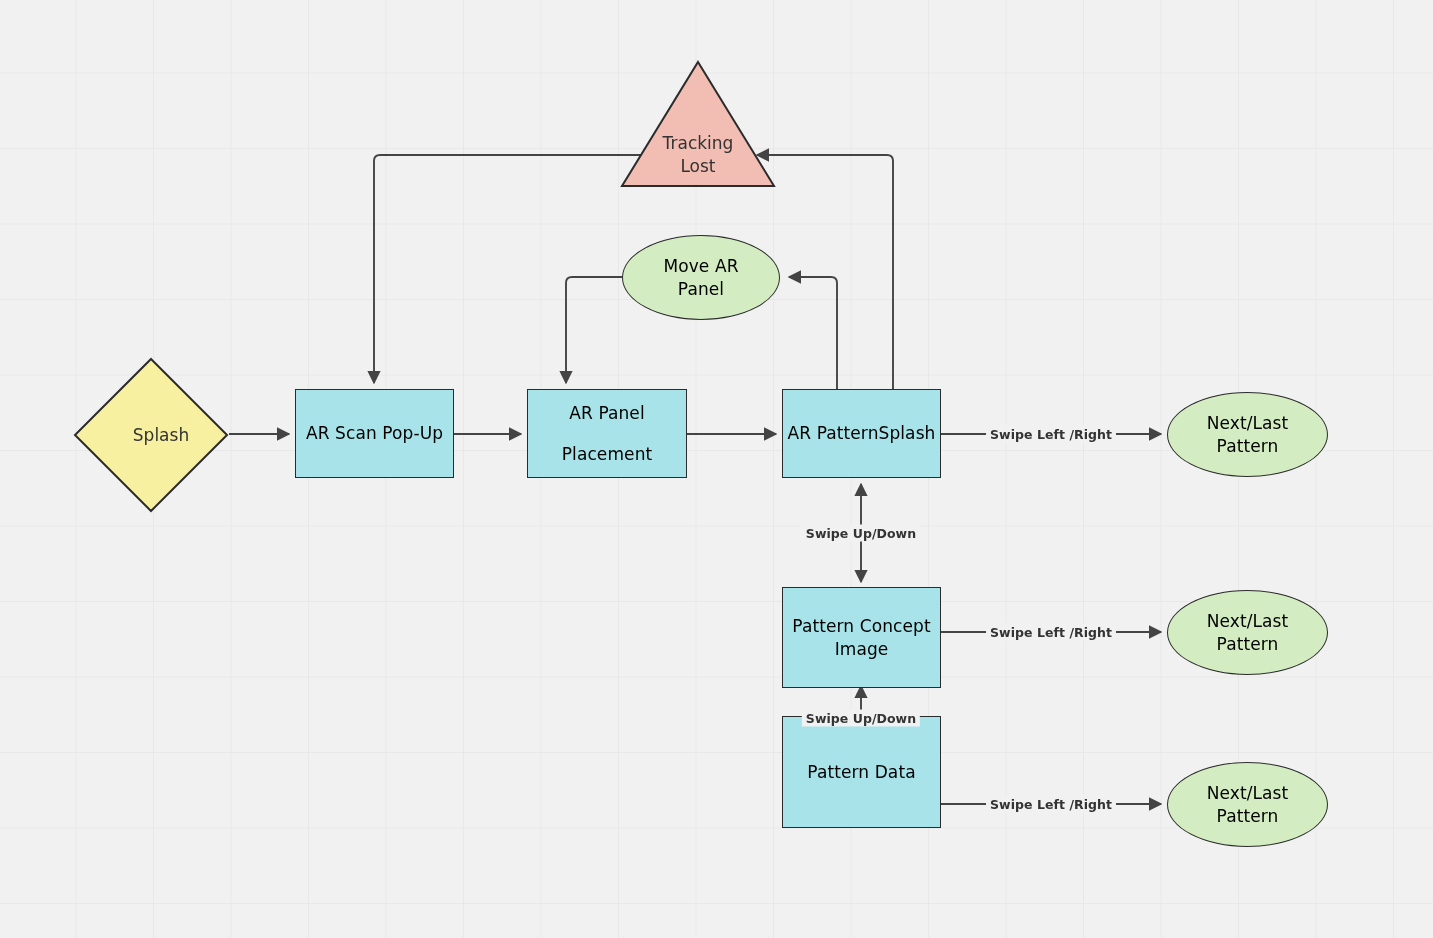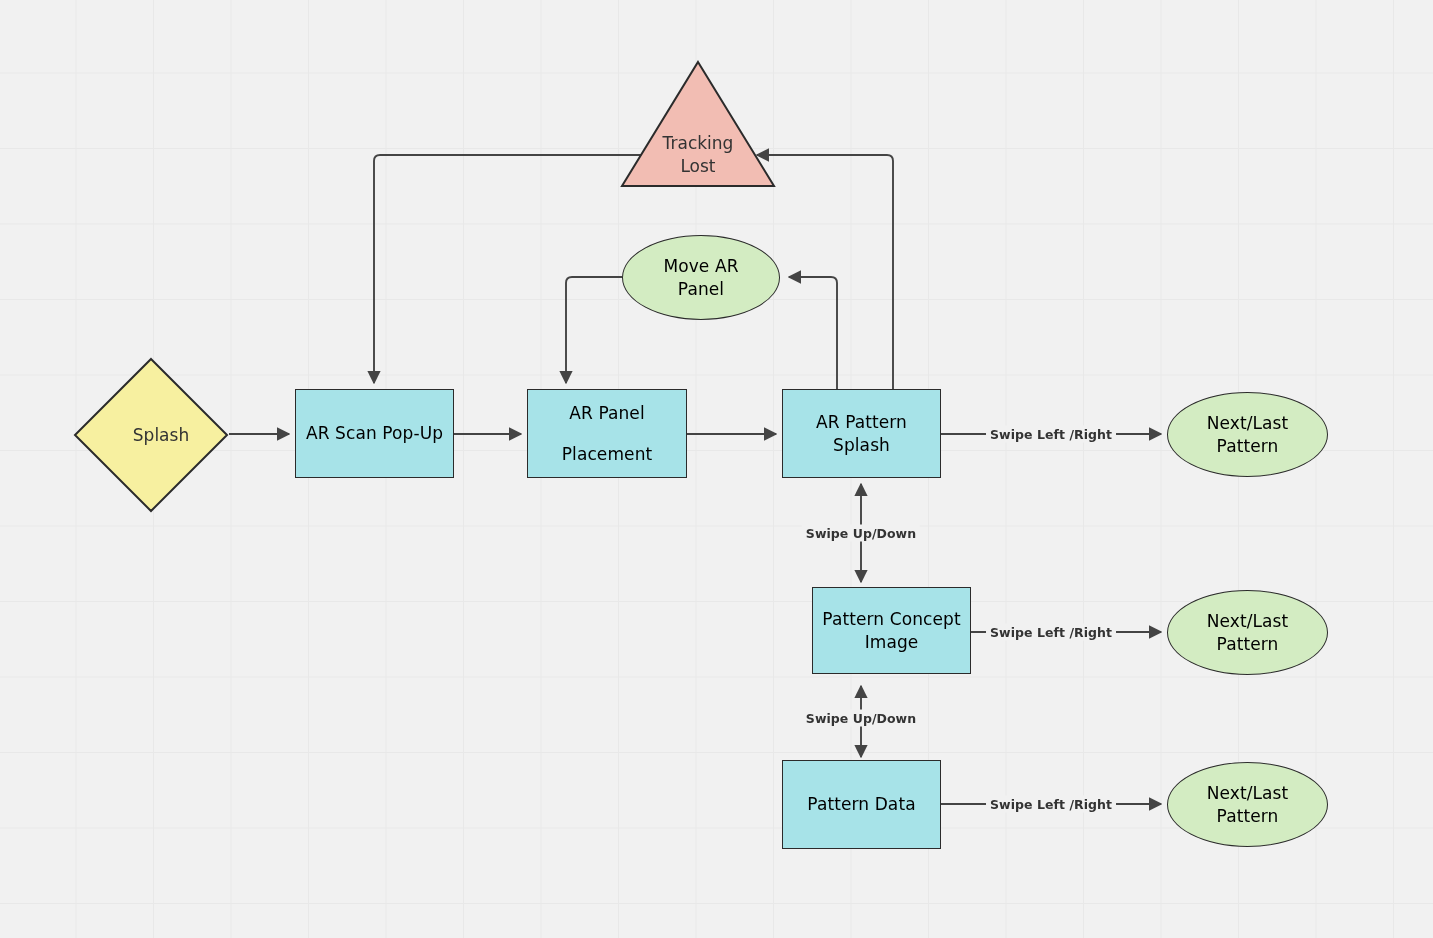--- a/index.html
+++ b/index.html
@@ -147,44 +147,44 @@
 
   <div class="node node-rect" style="left:295px; top:389px; width:159px; height:89px;">
     <span>AR Scan Pop-Up</span>
   </div>
 
   <div class="node node-rect" style="left:527px; top:389px; width:160px; height:89px; flex-direction:column;gap:19px;">
     <span>AR Panel</span>
     <span>Placement</span>
   </div>
 
-  <div class="node node-rect" style="left:782px; top:389px; width:159px; height:89px; flex-direction:column;">
+  <div class="node node-rect" style="left:782px; top:389px; width:159px; height:89px; flex-direction:row;">
     <span>AR Pattern</span>
     <span>Splash</span>
   </div>
 
   <div class="node-tri-wrap" style="left:620px; top:60px; width:156px; height:128px;">
     <svg class="node-tri-shape" viewBox="0 0 156 128" xmlns="http://www.w3.org/2000/svg">
       <polygon points="78,2 154,126 2,126" fill="#f2bdb3" stroke="#2b2b2b" stroke-width="2"></polygon>
     </svg>
     <div class="node-tri-label" style="top:72px;">Tracking</div>
     <div class="node-tri-label" style="top:95px;">Lost</div>
   </div>
 
   <div class="node node-ellipse" style="left:622px; top:235px; width:158px; height:85px; flex-direction:column;">
     <span>Move AR</span>
     <span>Panel</span>
   </div>
 
-  <div class="node node-rect" style="left:812px; top:587px; width:159px; height:87px; flex-direction:column;">
+  <div class="node node-rect" style="left:782px; top:587px; width:159px; height:101px; flex-direction:column;">
     <span>Pattern Concept</span>
     <span>Image</span>
   </div>
 
-  <div class="node node-rect" style="left:782px; top:760px; width:159px; height:89px;">
+  <div class="node node-rect" style="left:782px; top:716px; width:159px; height:112px;">
     <span>Pattern Data</span>
   </div>
 
   <div class="node node-ellipse" style="left:1167px; top:392px; width:161px; height:85px; flex-direction:column;">
     <span>Next/Last</span>
     <span>Pattern</span>
   </div>
 
   <div class="node node-ellipse" style="left:1167px; top:590px; width:161px; height:85px; flex-direction:column;">
     <span>Next/Last</span>

